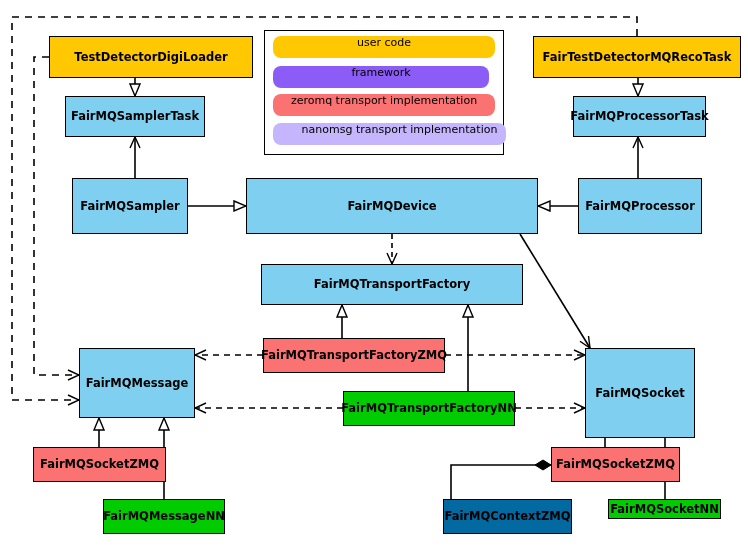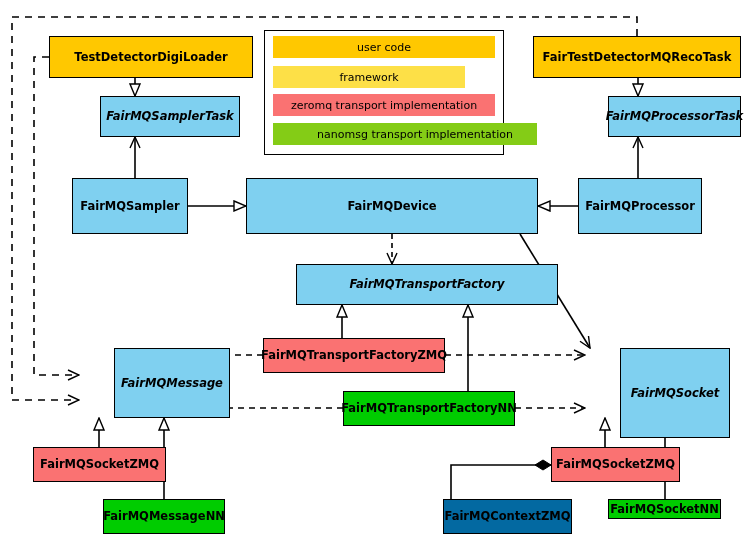--- a/index.html
+++ b/index.html
@@ -3,26 +3,26 @@
 <meta charset="utf-8">
 <style>
   html,body{margin:0;padding:0;background:#ffffff;}
   body{width:748px;height:549px;overflow:hidden;
        font-family:"DejaVu Sans","Liberation Sans",sans-serif;}
   #diagram{position:relative;width:748px;height:549px;background:#fff;}
   svg{position:absolute;left:0;top:0;}
   .node{position:absolute;box-sizing:border-box;border:1.6px solid #000;
         display:flex;align-items:center;justify-content:center;text-align:center;
         font-size:11.5px;font-weight:bold;color:#000;line-height:1.1;}
-  .node.abstract{font-style:italic;margin-left:35px;}
+  .node.abstract{}
   .legend-box{position:absolute;box-sizing:border-box;border:1.6px solid #000;
         background:#fff;}
   .legend-row{position:absolute;box-sizing:border-box;display:flex;
-        align-items:center;justify-content:center;text-align:center;
-        font-size:11px;font-weight:normal;color:#000;}
+        align-items:flex-start;justify-content:center;text-align:center;
+        font-size:11px;font-weight:normal;color:#000;border-radius:8px;}
 </style>
 </head>
 <body>
 
 <div id="diagram">
 
   <svg width="748" height="549">
     <defs>
       <marker id="hollowTri" markerWidth="14" markerHeight="12" refX="13" refY="6" orient="auto" markerUnits="userSpaceOnUse">
         <path d="M1,1 L13,6 L1,11 z" fill="#ffffff" stroke="#000" stroke-width="1.4"></path>
@@ -79,27 +79,27 @@
 
       <path d="M49,57 L34,57 L34,375 L79,375" stroke-dasharray="7,6" marker-end="url(#openArrow)"></path>
     </g>
   </svg>
 
   <div class="legend-box" style="left:264px;top:30px;width:240px;height:125px;"></div>
 
   <div class="legend-row" style="left:273px;top:36px;width:222px;height:22px;background:#FFC800;">
     <span>user code</span>
   </div>
-  <div class="legend-row" style="left:273px;top:66px;width:192px;height:22px;background:#fde047;">
+  <div class="legend-row" style="left:273px;top:66px;width:216px;height:22px;background:#8b5cf6;">
     <span>framework</span>
   </div>
   <div class="legend-row" style="left:273px;top:94px;width:222px;height:22px;background:#FA7272;">
     <span>zeromq transport implementation</span>
   </div>
-  <div class="legend-row" style="left:273px;top:123px;width:264px;height:22px;background:#84cc16;padding-left:20px;">
+  <div class="legend-row" style="left:273px;top:123px;width:233px;height:22px;background:#c4b5fd;padding-left:20px;">
     <span>nanomsg transport implementation</span>
   </div>
 
   <div id="nodes-layer">
       <div class="node" style="left: 49px; top: 36px; width: 204px; height: 42px; background: rgb(255, 200, 0);">TestDetectorDigiLoader</div>
       <div class="node" style="left: 533px; top: 36px; width: 208px; height: 42px; background: rgb(255, 200, 0);">FairTestDetectorMQRecoTask</div>
       <div class="node abstract" style="left: 65px; top: 96px; width: 140px; height: 41px; background: rgb(127, 208, 240);">FairMQSamplerTask</div>
       <div class="node abstract" style="left: 573px; top: 96px; width: 133px; height: 41px; background: rgb(127, 208, 240);">FairMQProcessorTask</div>
       <div class="node" style="left: 72px; top: 178px; width: 116px; height: 56px; background: rgb(127, 208, 240);">FairMQSampler</div>
       <div class="node" style="left: 246px; top: 178px; width: 292px; height: 56px; background: rgb(127, 208, 240);">FairMQDevice</div>

